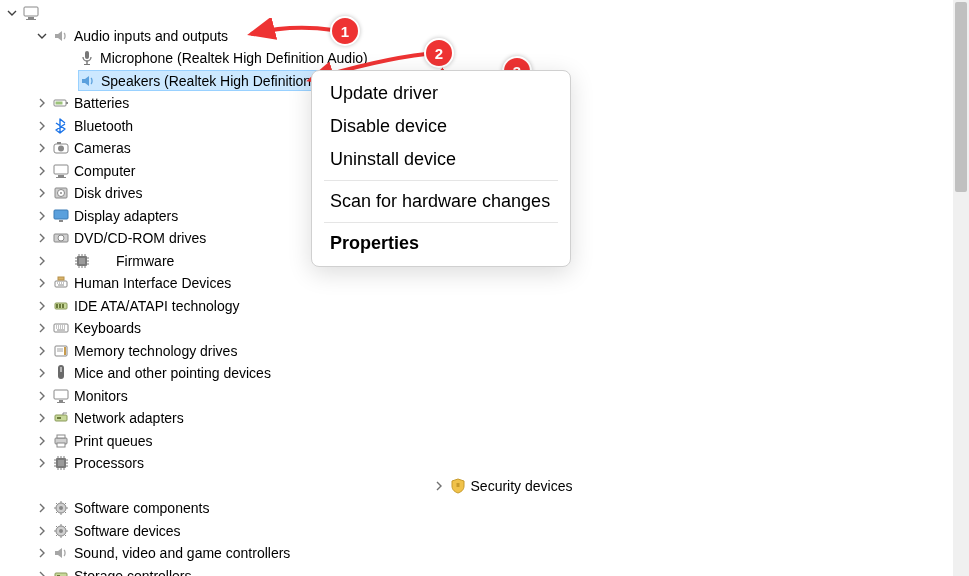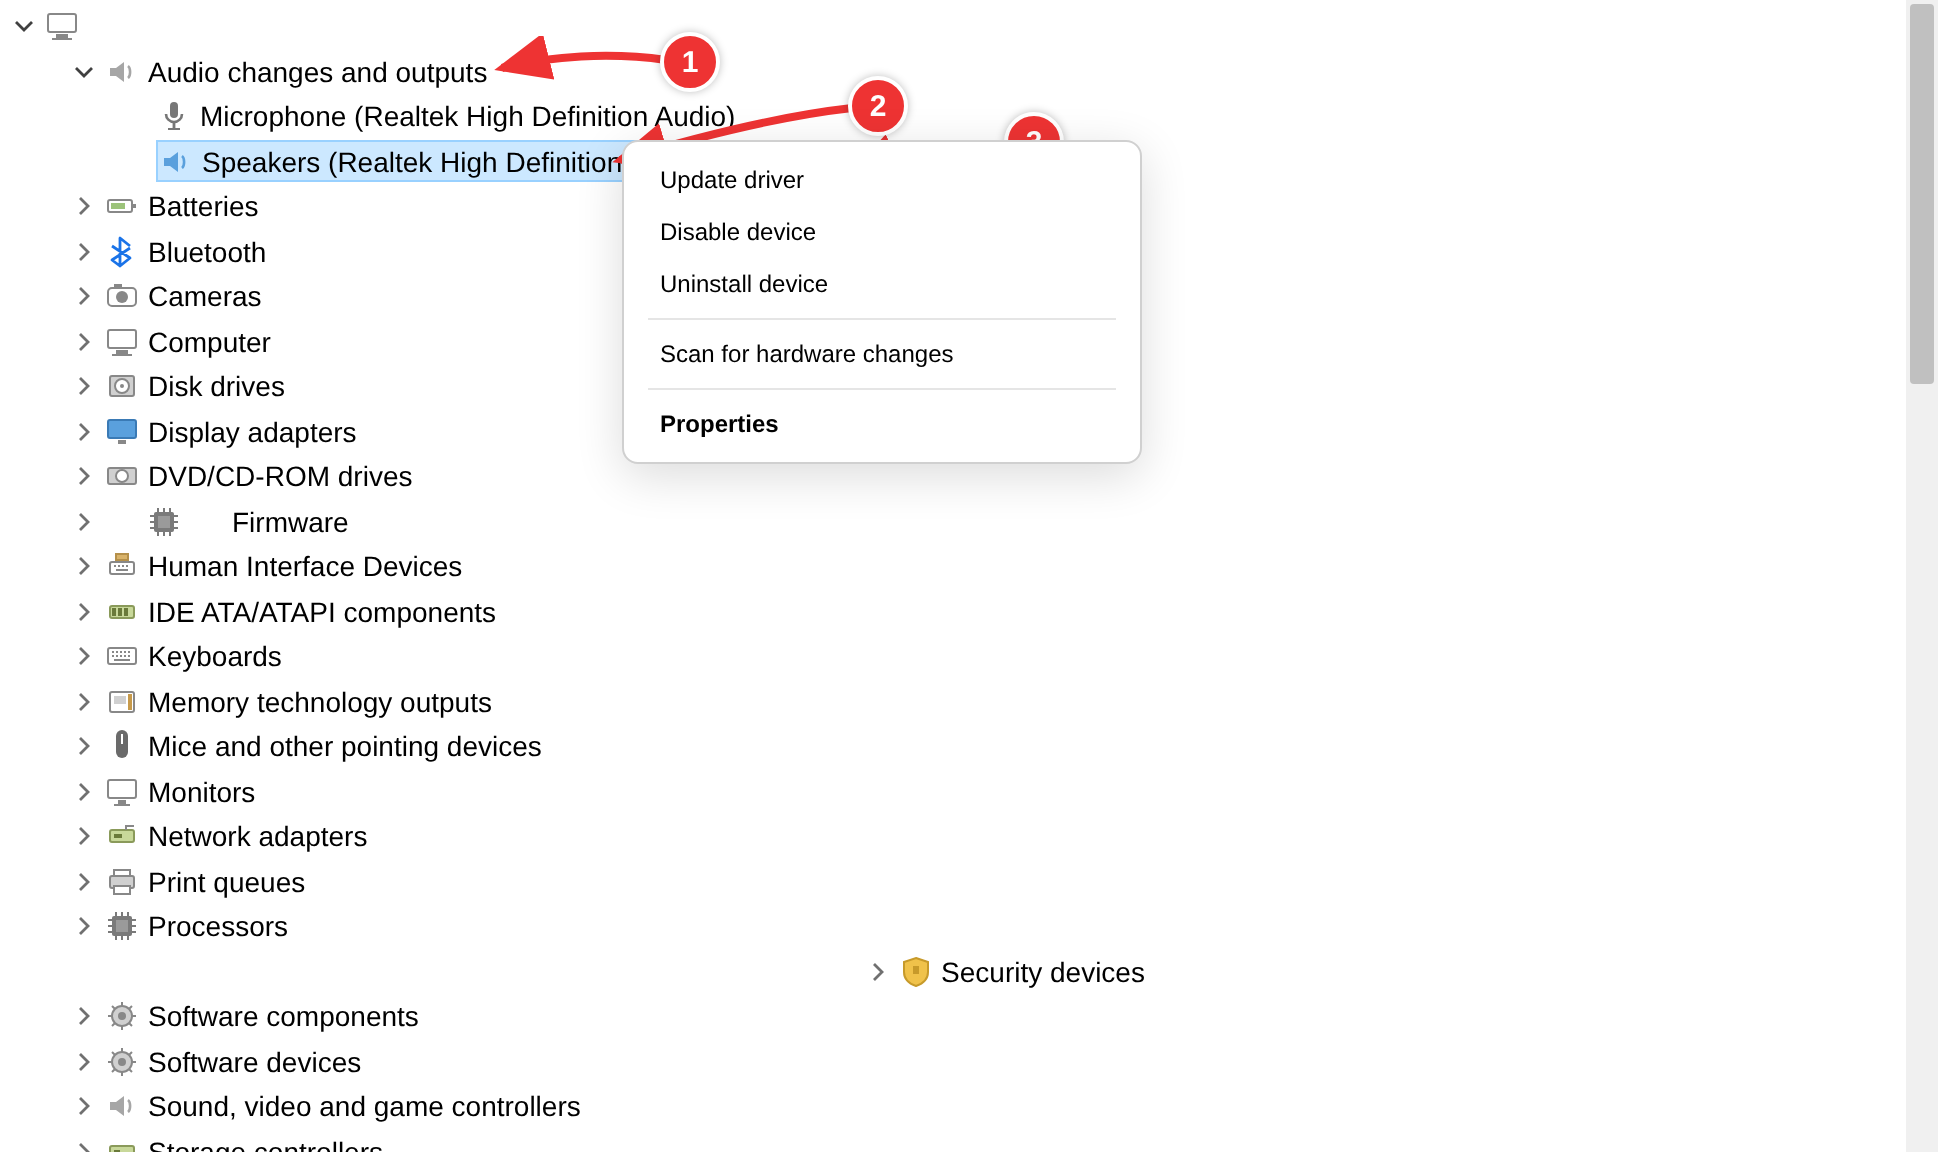--- a/index.html
+++ b/index.html
@@ -53,21 +53,21 @@
   }
   
   .ctxmenu {
     position: absolute;
     background: #fff;
     border: 1px solid #d0d0d0;
     border-radius: 8px;
     box-shadow: 0 6px 24px rgba(0,0,0,.14);
     padding: 6px 4px;
     width: 260px;
-    font-size: 12px;
+    font-size: 18px;
     z-index: 20;
   }
   .ctxitem {
     padding: 6px 14px;
     border-radius: 4px;
   }
   .ctxsep {
     height: 1px;
     background: #e5e5e5;
     margin: 4px 8px;
@@ -128,21 +128,21 @@
       <svg width="10" height="10" viewBox="0 0 10 10">
           <path d="M1 3 L5 7 L9 3" fill="none" stroke="#404040" stroke-width="1.4"></path>
         </svg>
     </span>
     <span class="iconbox">
       <svg width="16" height="16" viewBox="0 0 16 16">
           <path d="M2 6h3l4-3v10l-4-3H2z" fill="#a6a6a6"></path>
           <path d="M11 5c1.4 1 1.4 5 0 6" fill="none" stroke="#a6a6a6" stroke-width="1.3"></path>
         </svg>
     </span>
-    <span class="label">Audio changes and outputs</span>
+    <span class="label">Audio inputs and outputs</span>
   </div>
 
   <div class="row" style="padding-left:74px">
     <span class="iconbox">
       <svg width="16" height="16" viewBox="0 0 16 16">
           <rect x="6" y="1" width="4" height="8" rx="2" fill="#777"></rect>
           <path d="M4 7a4 4 0 0 0 8 0" fill="none" stroke="#777" stroke-width="1.3"></path>
           <rect x="7.3" y="11" width="1.4" height="3" fill="#777"></rect>
           <rect x="5" y="14" width="6" height="1" fill="#777"></rect>
         </svg>
@@ -301,21 +301,21 @@
           </svg>
         </span>
         <span class="iconbox">
           <svg width="16" height="16" viewBox="0 0 16 16">
             <rect x="2" y="5" width="12" height="6" rx="1" fill="#c8d89a" stroke="#8a9a5a"></rect>
             <rect x="3" y="6" width="2" height="4" fill="#6a7a3a"></rect>
             <rect x="6" y="6" width="2" height="4" fill="#6a7a3a"></rect>
             <rect x="9" y="6" width="2" height="4" fill="#6a7a3a"></rect>
           </svg>
         </span>
-        <span class="label">IDE ATA/ATAPI components</span>
+        <span class="label">IDE ATA/ATAPI technology</span>
       </div>
       <div class="row" style="padding-left: 32px;">
         <span class="chev">
           <svg width="10" height="10" viewBox="0 0 10 10">
             <path d="M3 1 L7 5 L3 9" fill="none" stroke="#707070" stroke-width="1.4"></path>
           </svg>
         </span>
         <span class="iconbox">
           <svg width="16" height="16" viewBox="0 0 16 16">
             <rect x="1" y="4" width="14" height="8" rx="1" fill="#fff" stroke="#888"></rect>
@@ -330,21 +330,21 @@
             <path d="M3 1 L7 5 L3 9" fill="none" stroke="#707070" stroke-width="1.4"></path>
           </svg>
         </span>
         <span class="iconbox">
           <svg width="16" height="16" viewBox="0 0 16 16">
             <rect x="2" y="3" width="12" height="10" rx="1" fill="#fff" stroke="#888"></rect>
             <rect x="4" y="5" width="6" height="4" fill="#d0d0d0"></rect>
             <path d="M12 4v8" stroke="#c79a4a" stroke-width="2"></path>
           </svg>
         </span>
-        <span class="label">Memory technology outputs</span>
+        <span class="label">Memory technology drives</span>
       </div>
       <div class="row" style="padding-left: 32px;">
         <span class="chev">
           <svg width="10" height="10" viewBox="0 0 10 10">
             <path d="M3 1 L7 5 L3 9" fill="none" stroke="#707070" stroke-width="1.4"></path>
           </svg>
         </span>
         <span class="iconbox">
           <svg width="16" height="16" viewBox="0 0 16 16">
             <path d="M5 3a3 3 0 0 1 6 0v8a3 3 0 0 1-6 0z" fill="#6a6a6a"></path>

